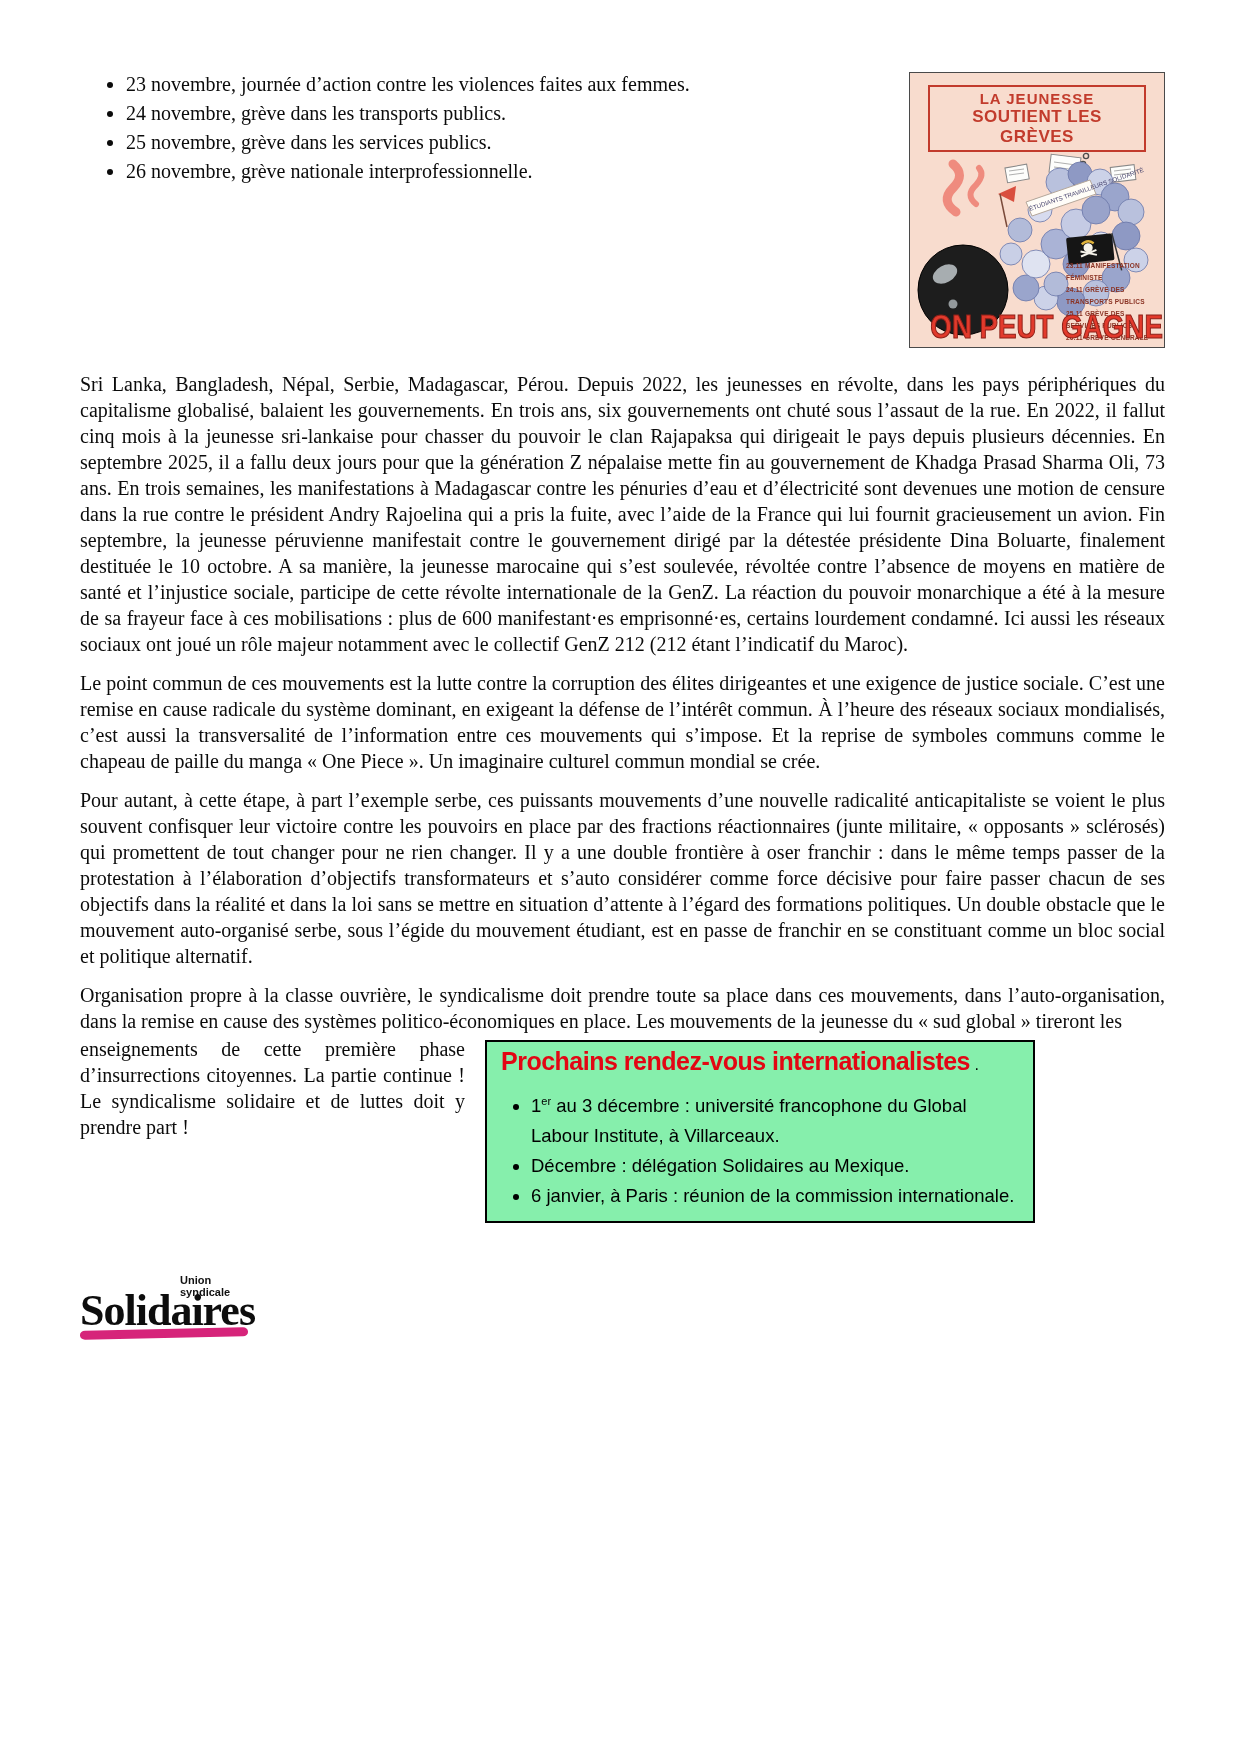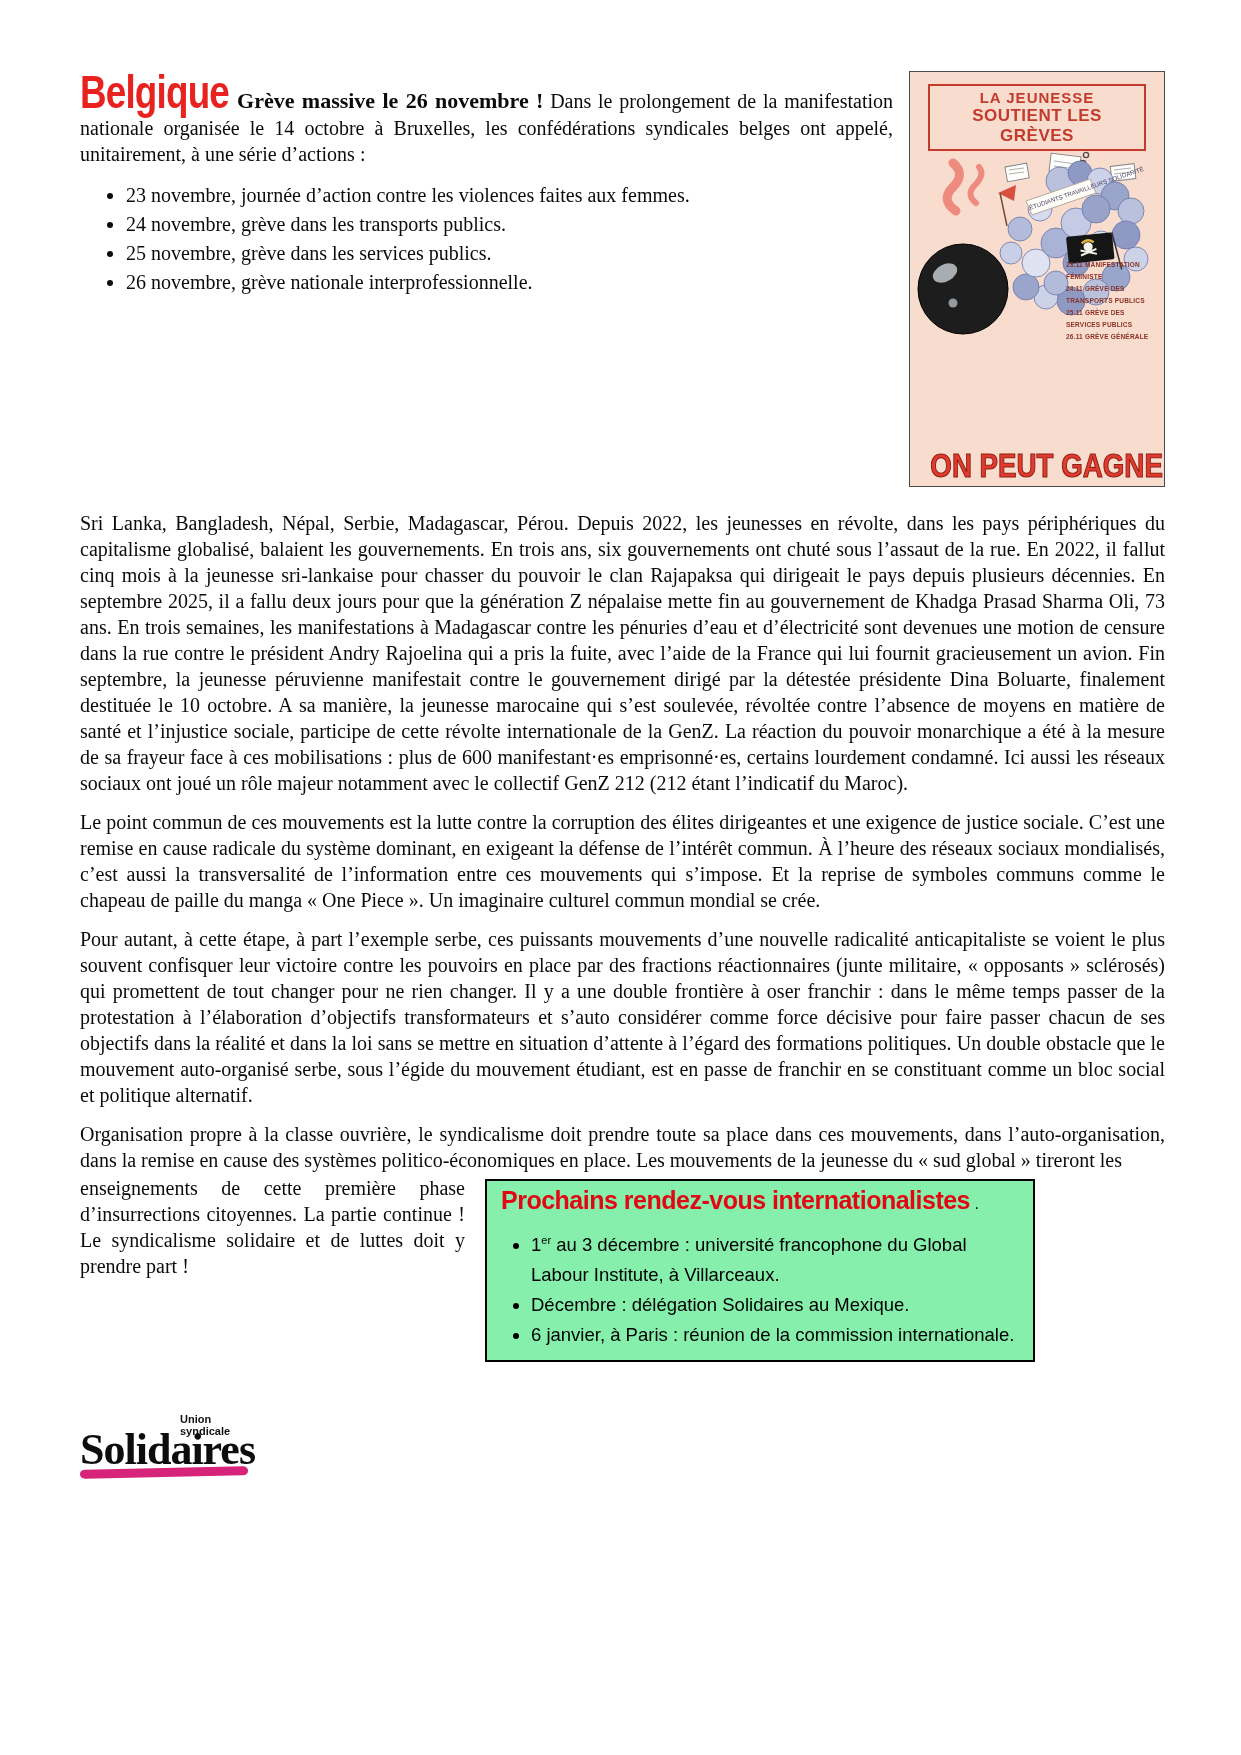--- a/index.html
+++ b/index.html
@@ -21,21 +21,21 @@
     letter-spacing:-1px;white-space:nowrap;
   }
   .h-belgique{font-size:46px;transform:scaleX(0.80);margin-right:-36px;}
   .h-jeunesses{font-size:48px;transform:scaleX(0.75);margin-right:-116px;}
   .lead b{font-size:22px;}
   
   ul.actions{margin:14px 0 10px 0;padding-left:46px;}
   ul.actions li{line-height:28px;margin:1px 0;}
   
   .poster{
-    float:right;width:256px;height:416px;box-sizing:border-box;
+    float:right;width:256px;height:276px;box-sizing:border-box;
     margin:2px 0 10px 16px;background:#f8dcce;border:1px solid #4a4a4a;
     position:relative;overflow:hidden;
     font-family:"Liberation Sans", sans-serif;
   }
   .poster-head{
     width:206px;margin:12px auto 0;border:2px solid #c23b2c;
     color:#c23b2c;text-align:center;padding:3px 4px 4px;
     font-weight:700;line-height:1.15;background:transparent;
   }
   .poster-head .ph1{font-size:15px;letter-spacing:1px;}
@@ -183,23 +183,20 @@
         <div class="poster-sched">
           <div>23.11 Manifestation féministe</div>
           <div>24.11 Grève des transports publics</div>
           <div>25.11 Grève des services publics</div>
           <div>26.11 Grève générale</div>
         </div>
       </div>
       <div class="poster-slogan">ON PEUT GAGNER</div>
     </div>
 
-    <p class="just lead"><span class="hred h-belgique">Belgique</span>
-      <b>Grève massive le 26 novembre !</b>
-      <span>Dans le prolongement de la manifestation nationale organisée le 14 octobre à Bruxelles, les confédérations syndicales belges ont appelé, unitairement, à une série d’actions :</span></p>
 
     <ul class="actions">
       <li>23 novembre, journée d’action contre les violences faites aux femmes.</li>
       <li>24 novembre, grève dans les transports publics.</li>
       <li>25 novembre, grève dans les services publics.</li>
       <li>26 novembre, grève nationale interprofessionnelle.</li>
     </ul>
 
   </section>
 

